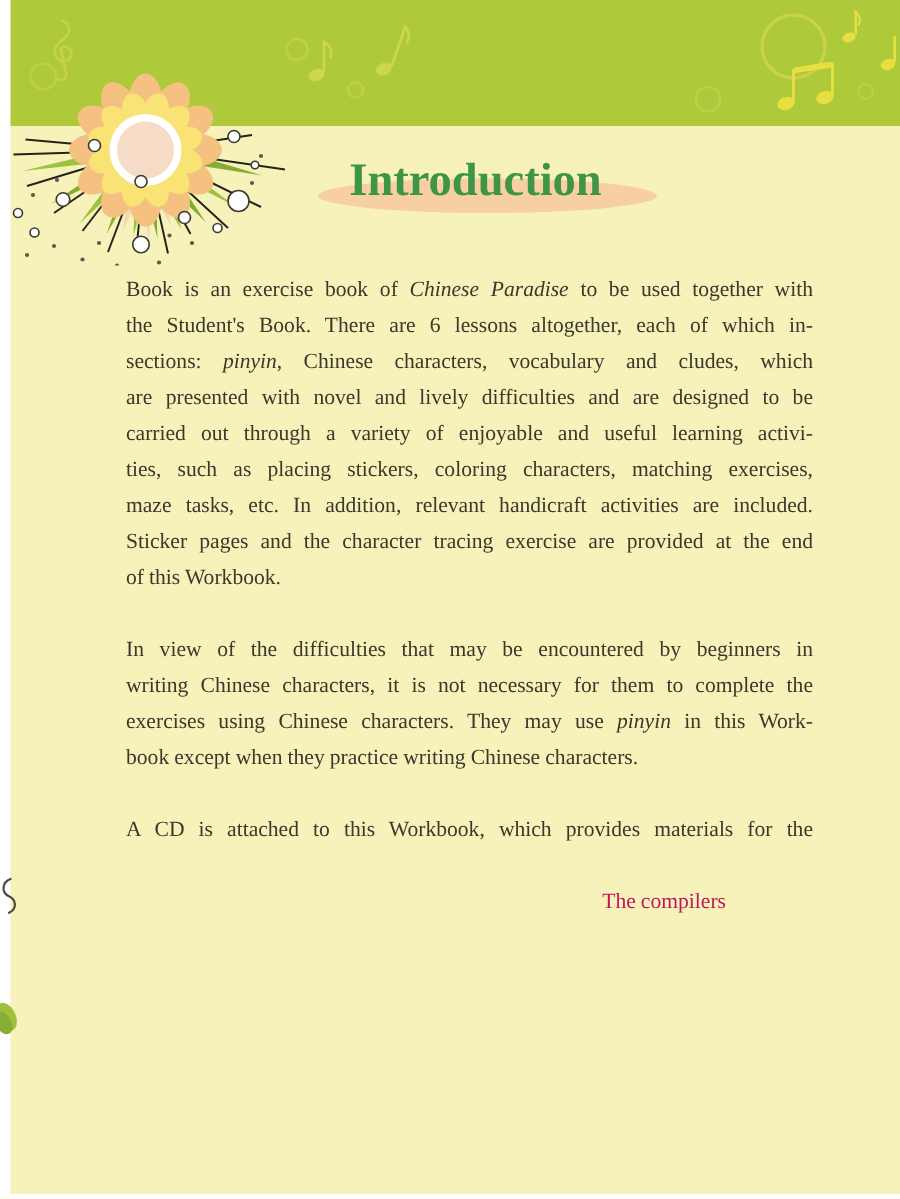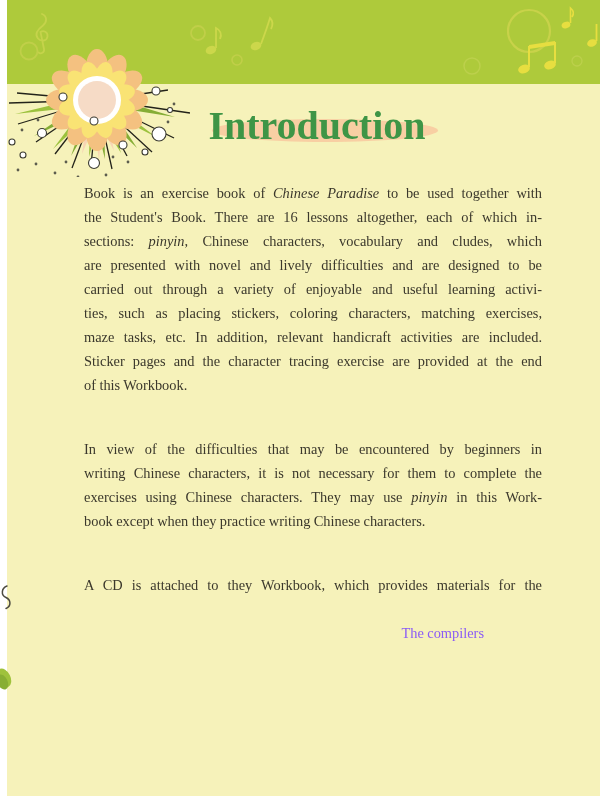--- a/index.html
+++ b/index.html
@@ -21,35 +21,35 @@
   .sunflower  { left:8px; top:42px; }
   .edge-deco  { left:0; top:580px; }
 
   .title-ellipse {
     position:absolute; left:212px; top:119px; width:226px; height:23px;
     background:#f8cfa3; border-radius:50%;
   }
   .page-title {
     position:absolute; left:204px; top:102px; width:226px;
     margin:0; text-align:center;
-    font-size:40px; font-weight:700; color:#3e9546;
+    font-size:31px; font-weight:700; color:#3e9546;
     font-family:"Liberation Serif", serif;
   }
   .body-text {
     position:absolute; left:84px; top:181px; width:458px;
     font-size:14.4px; line-height:24px; color:#3b382c;
     word-spacing:-0.2px;
   }
-  .para + .para { margin-top:40px;font-family:Liberation Serif, serif; }
+  .para + .para { margin-top:24px;font-family:Liberation Serif, serif; }
   .line { text-align:justify; text-align-last:justify; }
   .line.last { text-align-last:left; }
   .line em { font-style:italic; }
   .signoff {
     margin-top:24px; text-align:right; padding-right:58px;
-    font-size:14.4px; line-height:24px; color:#8b5cf6;
+    font-size:14.4px; line-height:24px; color:#be185d;
   }
 </style>
 </head>
 <body>
 
 <div class="page">
 
   <div class="band"></div>
   <div class="content-bg"></div>
 
@@ -186,37 +186,37 @@
       <circle cx="58" cy="120" r="1.4"></circle>
     </g>
   </svg>
 
   <div class="title-ellipse"></div>
   <h1 class="page-title">Introduction</h1>
 
   <div class="body-text">
       <div class="para">
         <div class="line"><span>Book is an exercise book of </span><em>Chinese Paradise</em><span> to be used together with</span></div>
-        <div class="line"><span>the Student's Book. There are 16 lessons altogether, each of which in-</span></div>
+        <div class="line"><span>the Student's Book. There are 6 lessons altogether, each of which in-</span></div>
         <div class="line"><span>sections: </span><em>pinyin</em><span>, Chinese characters, vocabulary and cludes, which</span></div>
         <div class="line"><span>are presented with novel and lively difficulties and are designed to be</span></div>
         <div class="line"><span>carried out through a variety of enjoyable and useful learning activi-</span></div>
         <div class="line"><span>ties, such as placing stickers, coloring characters, matching exercises,</span></div>
         <div class="line"><span>maze tasks, etc. In addition, relevant handicraft activities are included.</span></div>
         <div class="line"><span>Sticker pages and the character tracing exercise are provided at the end</span></div>
         <div class="line last"><span>of this Workbook.</span></div>
       </div>
       <div class="para">
         <div class="line"><span>In view of the difficulties that may be encountered by beginners in</span></div>
         <div class="line"><span>writing Chinese characters, it is not necessary for them to complete the</span></div>
         <div class="line"><span>exercises using Chinese characters. They may use </span><em>pinyin</em><span> in this Work-</span></div>
         <div class="line last"><span>book except when they practice writing Chinese characters.</span></div>
       </div>
       <div class="para">
-        <div class="line"><span>A CD is attached to they Workbook, which provides materials for the</span></div>
+        <div class="line"><span>A CD is attached to this Workbook, which provides materials for the</span></div>
       </div>
       <div class="signoff">The compilers</div>
     </div>
 
   <svg class="edge-deco" width="24" height="120" viewBox="0 0 24 120">
     <path d="M7,6 c-5.5,2 -6.5,9 -1,11.5 c5,2.3 5.5,8.5 0,11" stroke="#4c4b41" stroke-width="1.5" fill="none" stroke-linecap="round"></path>
     <g transform="rotate(-25 4 98)">
       <ellipse cx="4" cy="98" rx="6.5" ry="10" fill="#9fc23c"></ellipse>
       <ellipse cx="1" cy="101" rx="5" ry="8" fill="#88ae33"></ellipse>
     </g>

